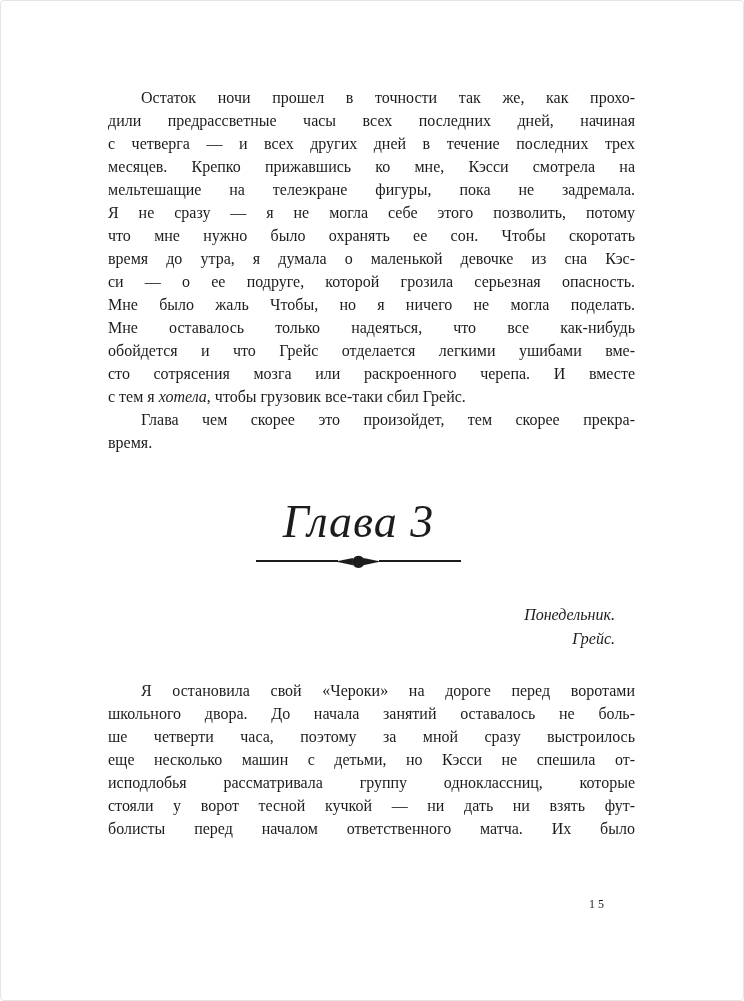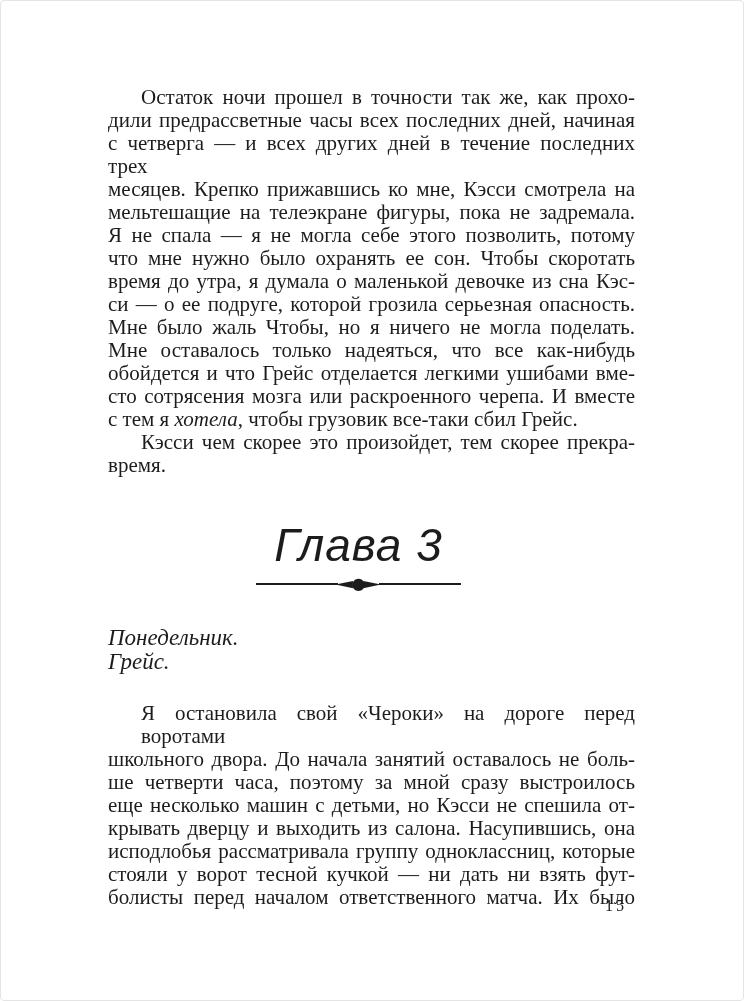--- a/index.html
+++ b/index.html
@@ -20,34 +20,34 @@
     overflow: hidden;
   }
   .text-block {
     position: absolute;
     left: 107px;
     top: 85px;
     width: 527px;
   }
   .para { margin: 0; }
   .line {
-    font-size: 21px;
+    font-size: 16px;
     line-height: 23px;
     text-align: justify;
     text-align-last: justify;
   }
   .line.first { padding-left: 33px; }
   .line.last { text-align-last: left; }
   .chapter-block {
     transform: translateX(-13px);
   }
   .chapter {
     margin: 42px 0 0 0;
     text-align: center;
-    font-family: Liberation Sans, sans-serif;
+    font-family: Liberation Serif, serif;
     font-style: italic;
     font-weight: 400;
     font-size: 46px;
     line-height: 52px;
     letter-spacing: 1px;
   }
   .divider {
     display: flex;
     align-items: center;
     justify-content: center;
@@ -71,59 +71,59 @@
     transform: scaleX(2.1) scaleY(0.85);
     margin: 0 2px;
   }
   .orn.center {
     font-size: 16px;
     margin: 0 1px;
   }
   .dateline {
     margin-top: 34px;
     padding-right: 20px;
+    text-align: right;
     font-style: italic;
-    font-size: 23px;
+    font-size: 16px;
     line-height: 24px;
   }
   .para3 { margin-top: 28px; }
   .page-num {
     position: absolute;
     top: 896px;
     left: 588px;
-    font-size: 16px;
+    font-size: 12px;
     letter-spacing: 3px;
-    margin-left: 16px;
   }
 </style>
 </head>
 <body>
 
 <div class="page">
   <div class="text-block">
 
     <div class="para">
         <div class="line first">Остаток ночи прошел в точности так же, как прохо-</div>
         <div class="line">дили предрассветные часы всех последних дней, начиная</div>
         <div class="line">с четверга — и всех других дней в течение последних трех</div>
         <div class="line">месяцев. Крепко прижавшись ко мне, Кэсси смотрела на</div>
         <div class="line">мельтешащие на телеэкране фигуры, пока не задремала.</div>
-        <div class="line">Я не спала — я не могла себе этого позволить, потому</div>
+        <div class="line">Я не сразу — я не могла себе этого позволить, потому</div>
         <div class="line">что мне нужно было охранять ее сон. Чтобы скоротать</div>
         <div class="line">время до утра, я думала о маленькой девочке из сна Кэс-</div>
         <div class="line">си — о ее подруге, которой грозила серьезная опасность.</div>
         <div class="line">Мне было жаль Чтобы, но я ничего не могла поделать.</div>
         <div class="line">Мне оставалось только надеяться, что все как-нибудь</div>
         <div class="line">обойдется и что Грейс отделается легкими ушибами вме-</div>
         <div class="line">сто сотрясения мозга или раскроенного черепа. И вместе</div>
         <div class="line last">с тем я <i>хотела</i>, чтобы грузовик все-таки сбил Грейс.</div>
       </div>
 
     <div class="para">
-        <div class="line first">Кэсси чем скорее это произойдет, тем скорее прекра-</div>
+        <div class="line first">Глава чем скорее это произойдет, тем скорее прекра-</div>
         <div class="line last">время.</div>
       </div>
 
     <div class="chapter-block">
       <h2 class="chapter">Глава 3</h2>
       <div class="divider">
         <span class="rule"></span>
         <span class="orn side">◀</span>
         <span class="orn center">●</span>
         <span class="orn side">▶</span>
@@ -134,21 +134,20 @@
     <div class="dateline">
       <div>Понедельник.</div>
       <div>Грейс.</div>
     </div>
 
     <div class="para para3">
         <div class="line first">Я остановила свой «Чероки» на дороге перед воротами</div>
         <div class="line">школьного двора. До начала занятий оставалось не боль-</div>
         <div class="line">ше четверти часа, поэтому за мной сразу выстроилось</div>
         <div class="line">еще несколько машин с детьми, но Кэсси не спешила от-</div>
-        <div class="line">крывать дверцу и выходить из салона. Насупившись, она</div>
         <div class="line">исподлобья рассматривала группу одноклассниц, которые</div>
         <div class="line">стояли у ворот тесной кучкой — ни дать ни взять фут-</div>
         <div class="line">болисты перед началом ответственного матча. Их было</div>
       </div>
 
   </div>
 
   <div class="page-num">15</div>
 </div>
 

